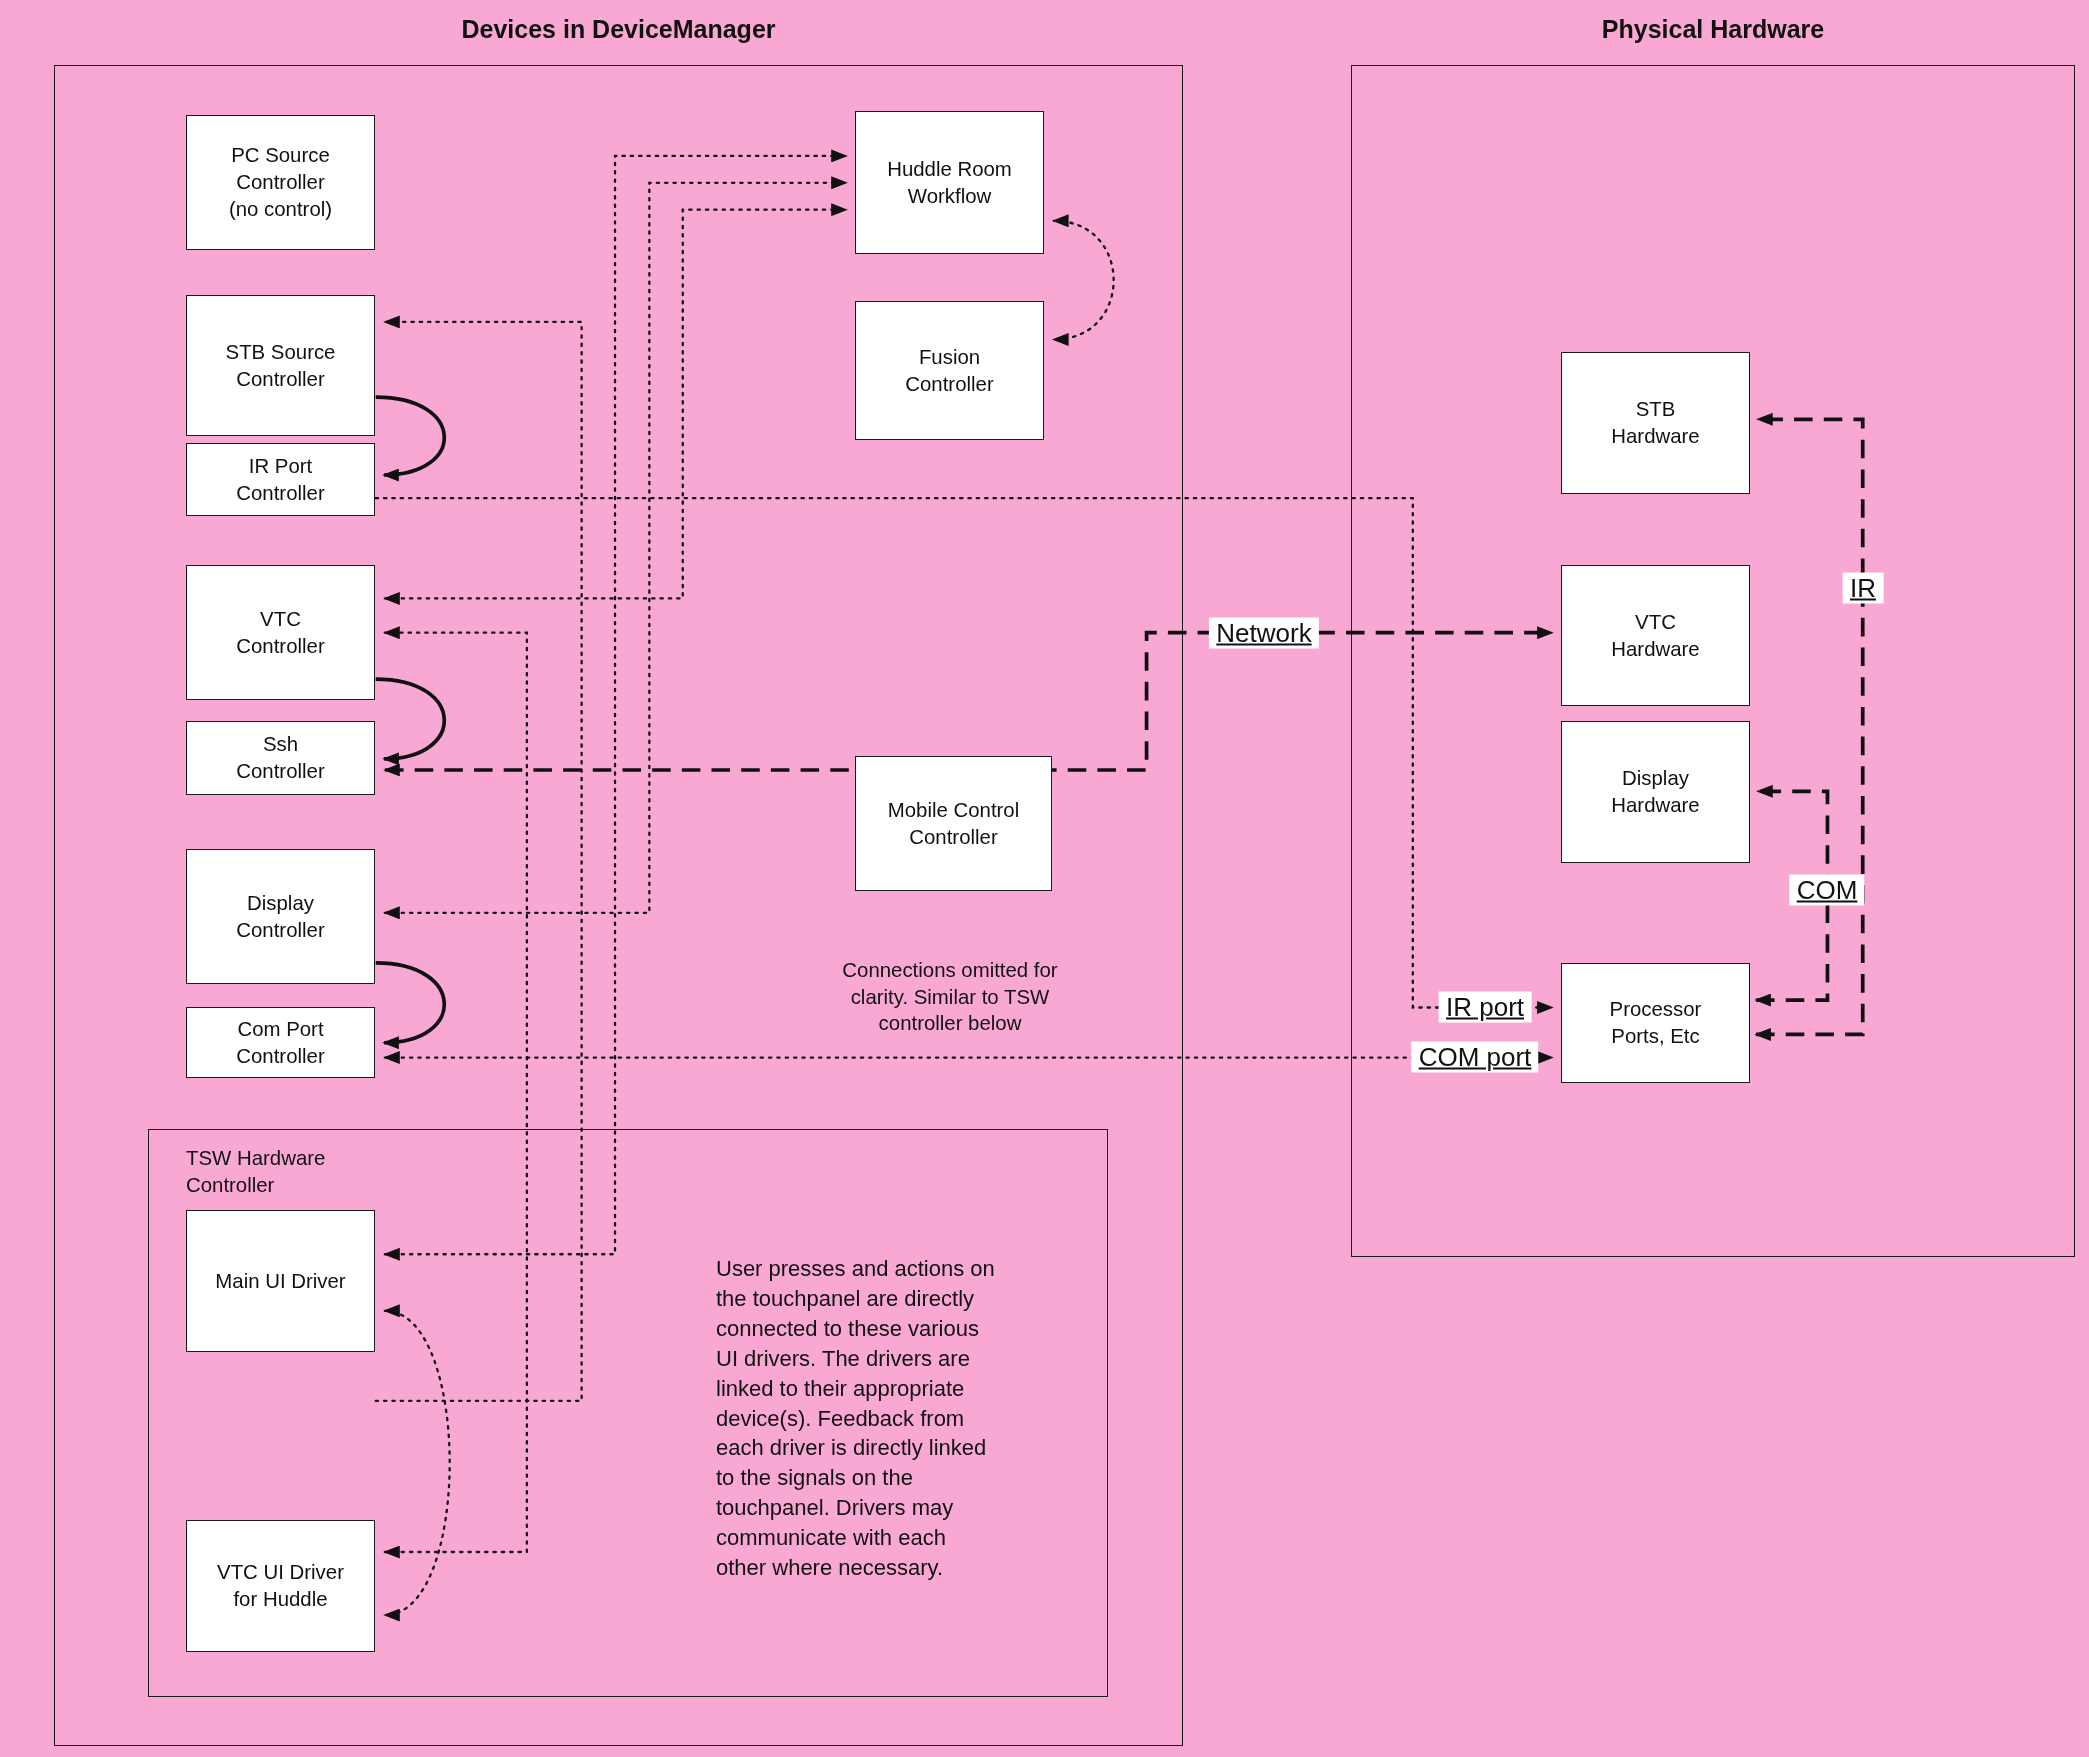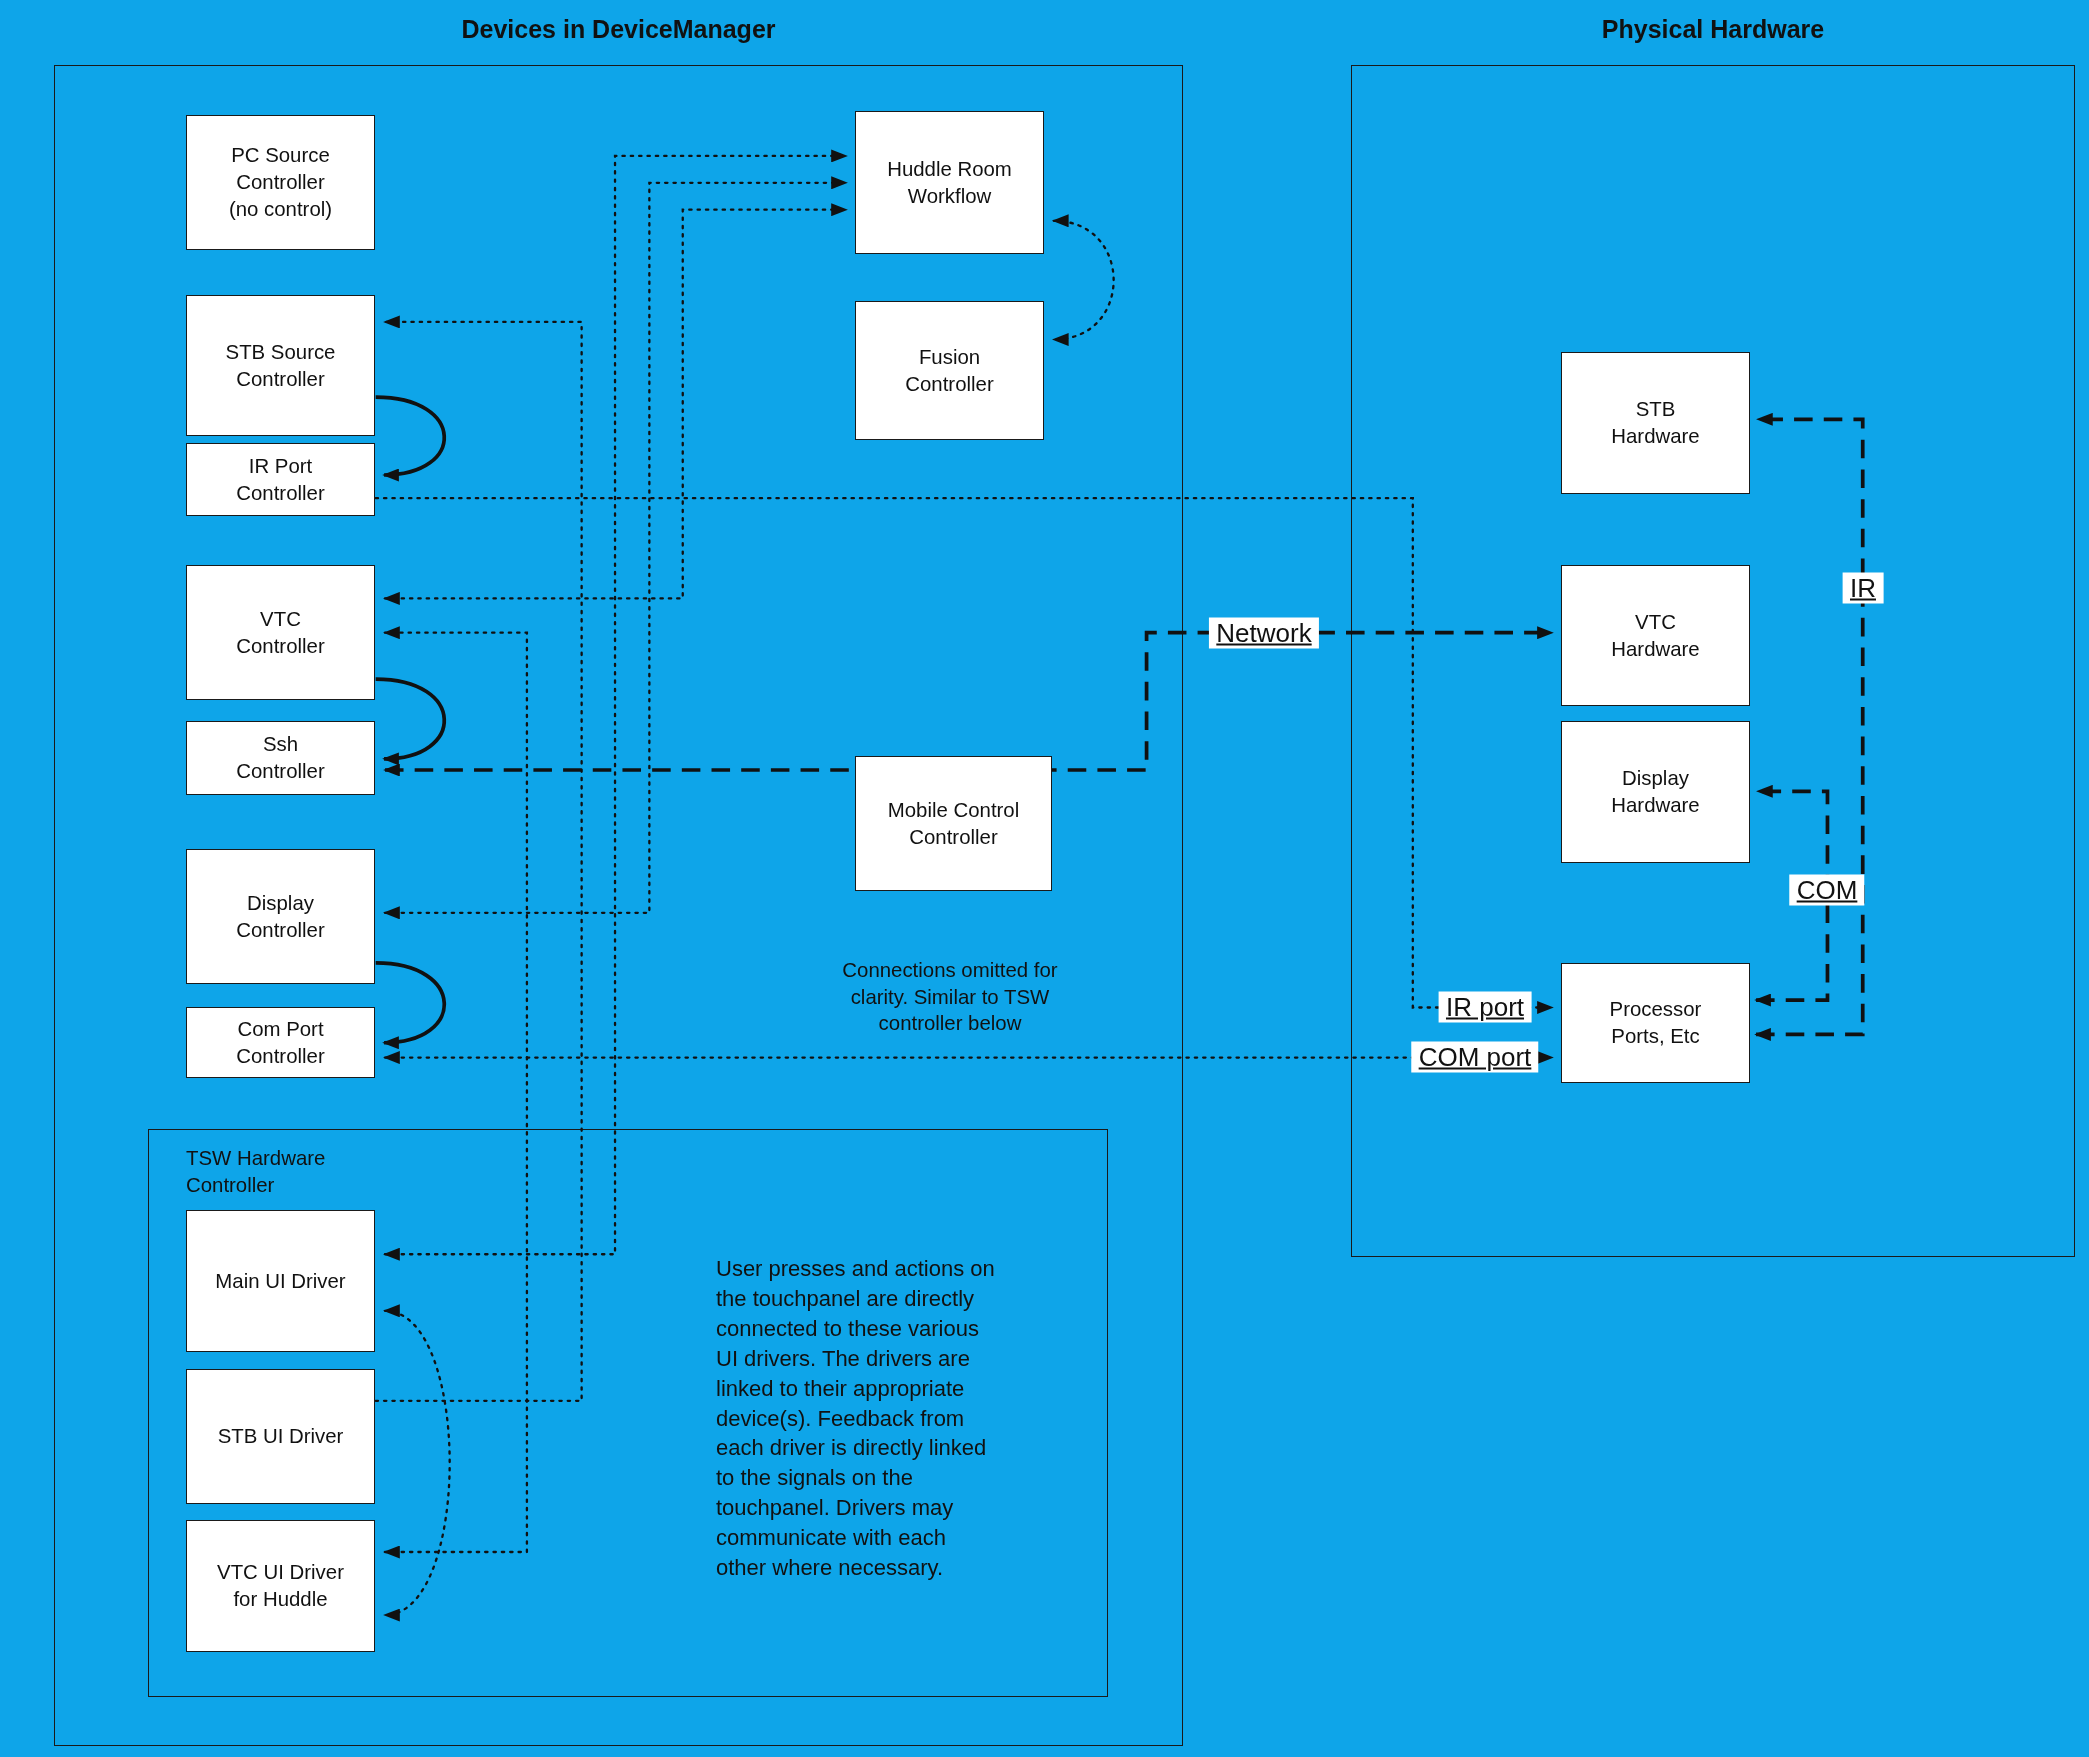--- a/index.html
+++ b/index.html
@@ -1,18 +1,18 @@
 <!DOCTYPE html>
 <html style="font-size:15px"><head>
 <meta charset="utf-8">
 <style>
   * { margin:0; padding:0; box-sizing:border-box; }
   html,body { background:#fff; }
   body { font-family:"Liberation Sans","DejaVu Sans",sans-serif; color:#111; }
-  .canvas { position:relative; width:2090px; height:1758px; background:#0ea5e9; overflow:hidden; }
+  .canvas { position:relative; width:2090px; height:1758px; background:#f9a8d4; overflow:hidden; }
   .container { position:absolute; border:1.9px solid #1a1a1a; background:transparent; z-index:1; }
   .lines { position:absolute; left:0; top:0; z-index:2; }
   .box {
     position:absolute; border:1.9px solid #1a1a1a; background:#fff;
     display:flex; align-items:center; justify-content:center;
     text-align:center; white-space:pre-line; font-size:20.4px; line-height:1.32;
     z-index:3;
   }
   .title { position:absolute; font-weight:bold; font-size:25px; text-align:center; z-index:3; }
   .note  { position:absolute; white-space:pre-line; z-index:3; }
@@ -83,21 +83,20 @@
   <div class="box" style="left:855px;top:111px;width:189px;height:143px">Huddle Room
 Workflow</div>
   <div class="box" style="left:855px;top:301px;width:189px;height:139px">Fusion
 Controller</div>
   <div class="box" style="left:855px;top:756px;width:197px;height:135px">Mobile Control
 Controller</div>
 
   <div class="note" style="left:186px;top:1145px;font-size:20.4px;line-height:1.3;text-align:left">TSW Hardware
 Controller</div>
   <div class="box" style="left:186px;top:1210px;width:189px;height:142px">Main UI Driver</div>
-  <div class="box" style="left:186px;top:1369px;width:189px;height:135px">STB UI Driver</div>
   <div class="box" style="left:186px;top:1520px;width:189px;height:132px">VTC UI Driver
 for Huddle</div>
   <div class="note" style="left:716px;top:1254px;width:399px;font-size:22px;line-height:1.36;text-align:left">User presses and actions on
 the touchpanel are directly
 connected to these various
 UI drivers.  The drivers are
 linked to their appropriate
 device(s). Feedback from
 each driver is directly linked
 to the signals on the

